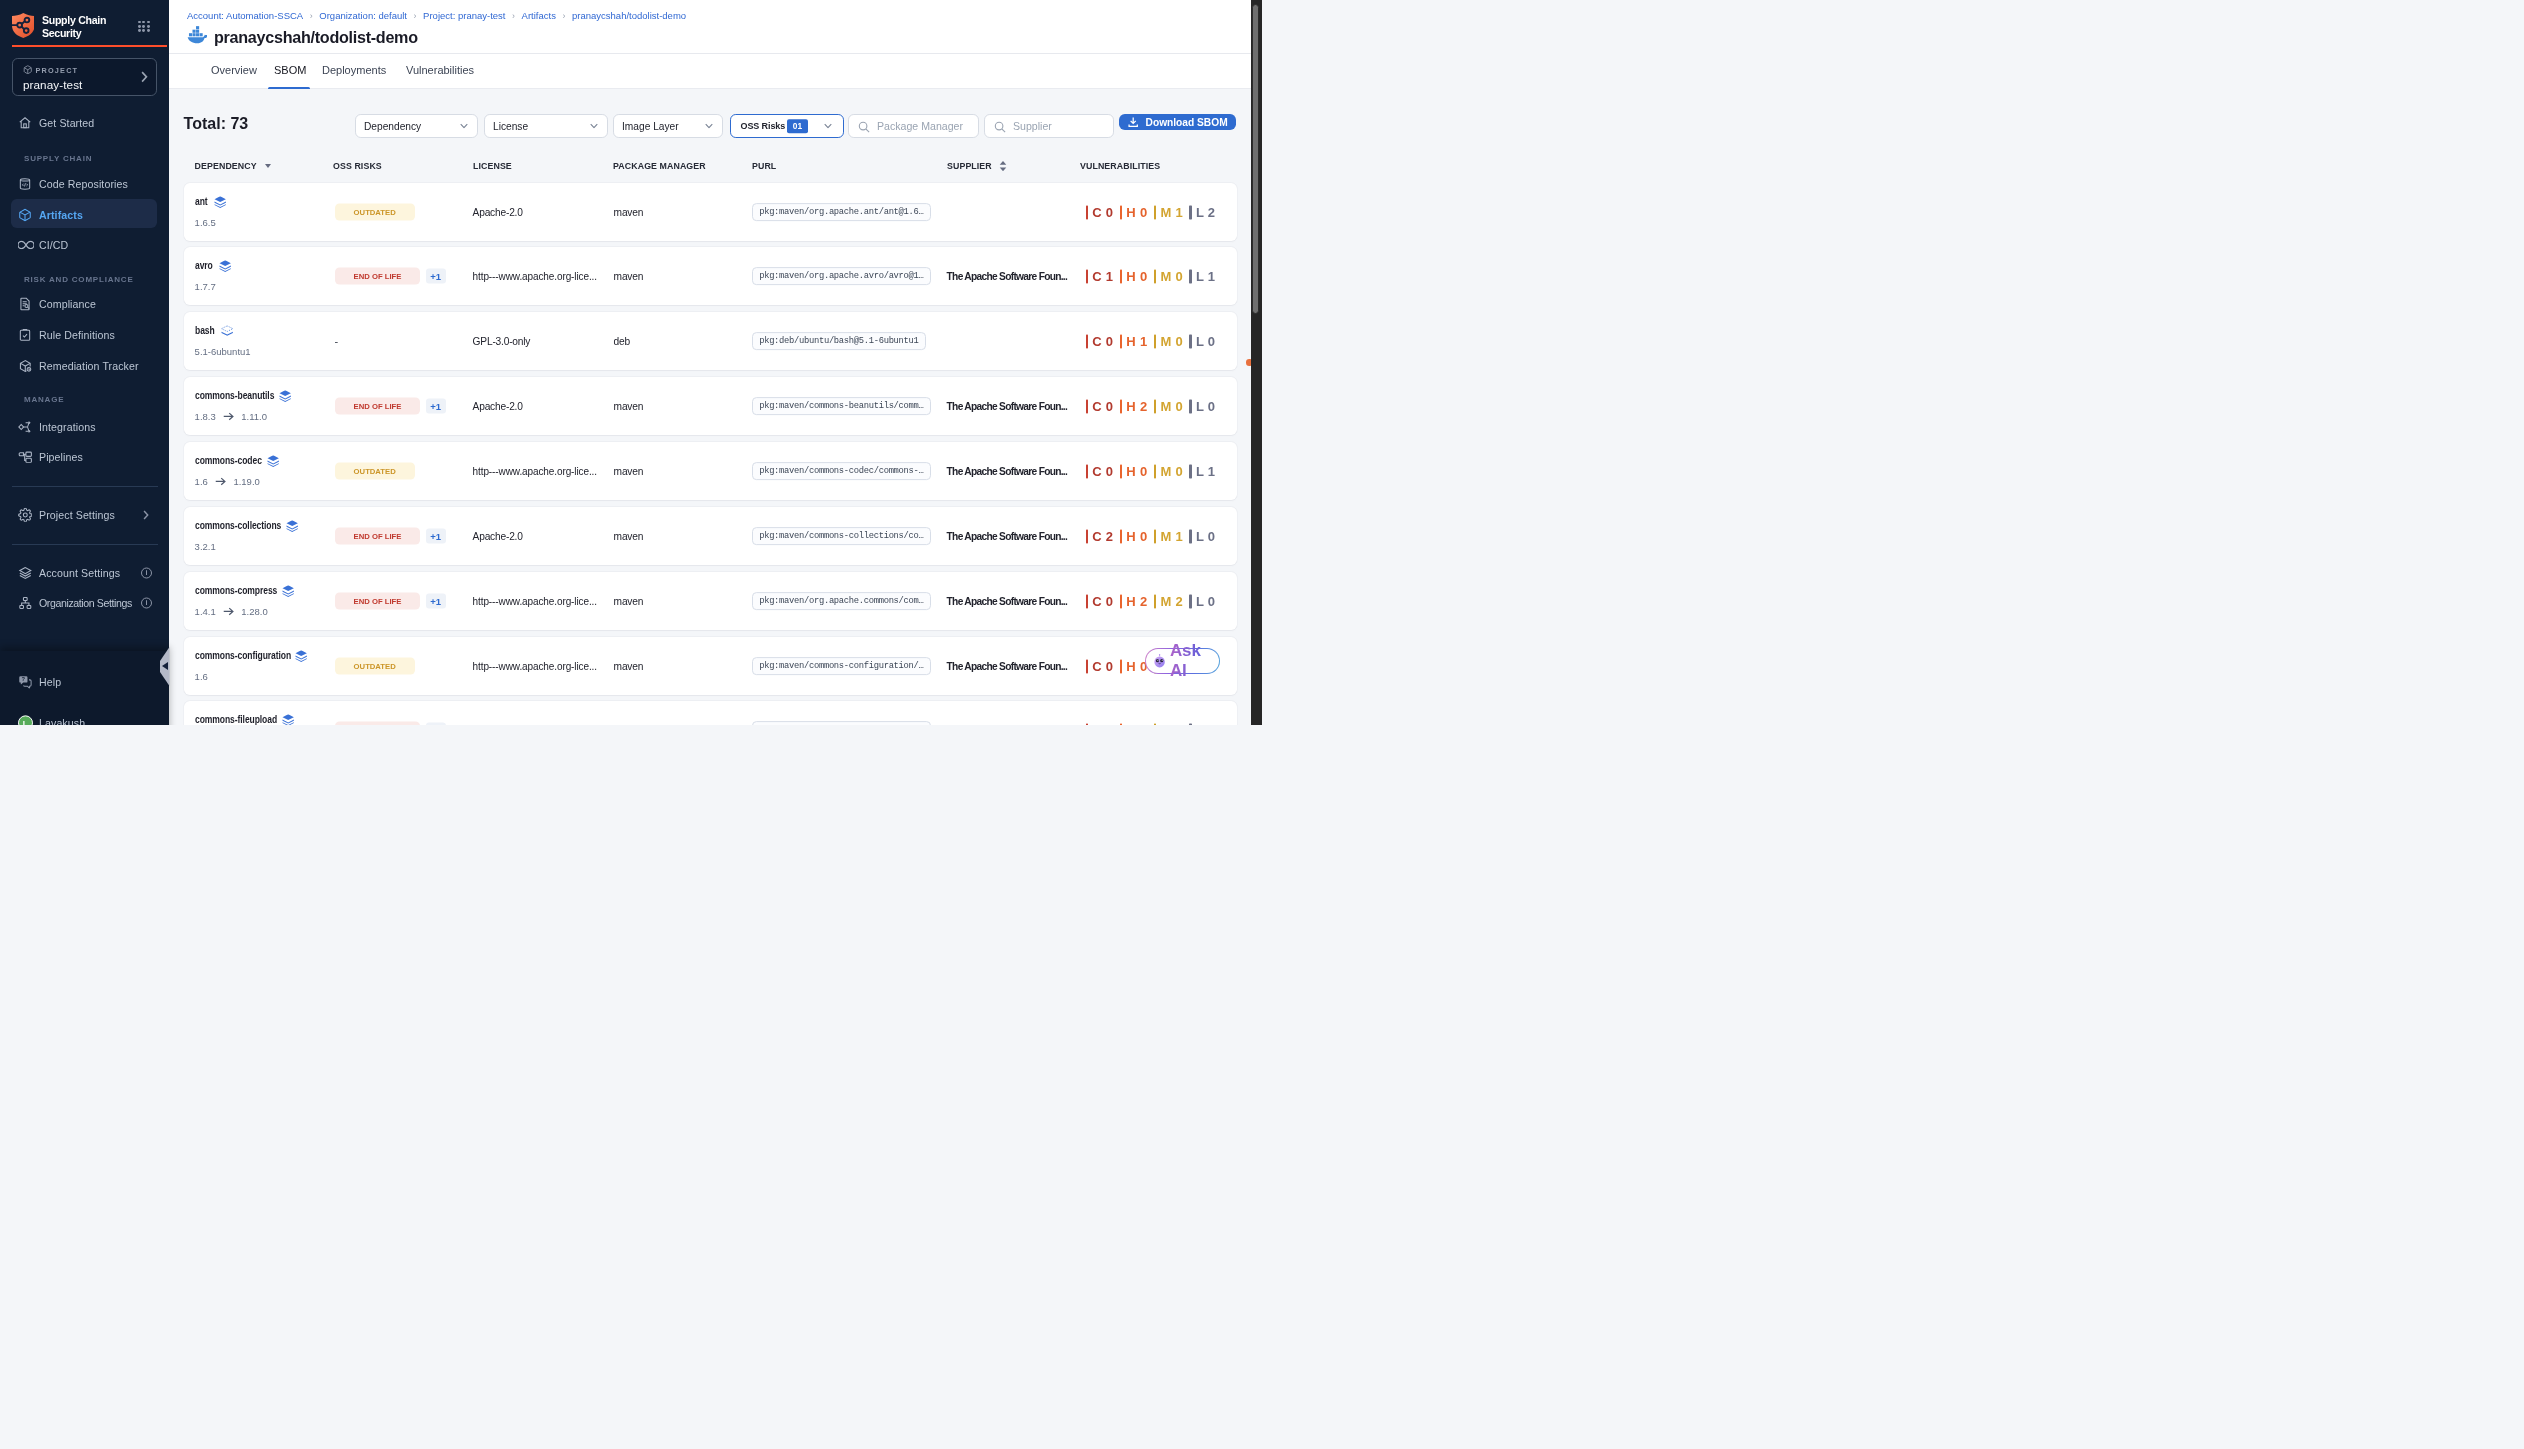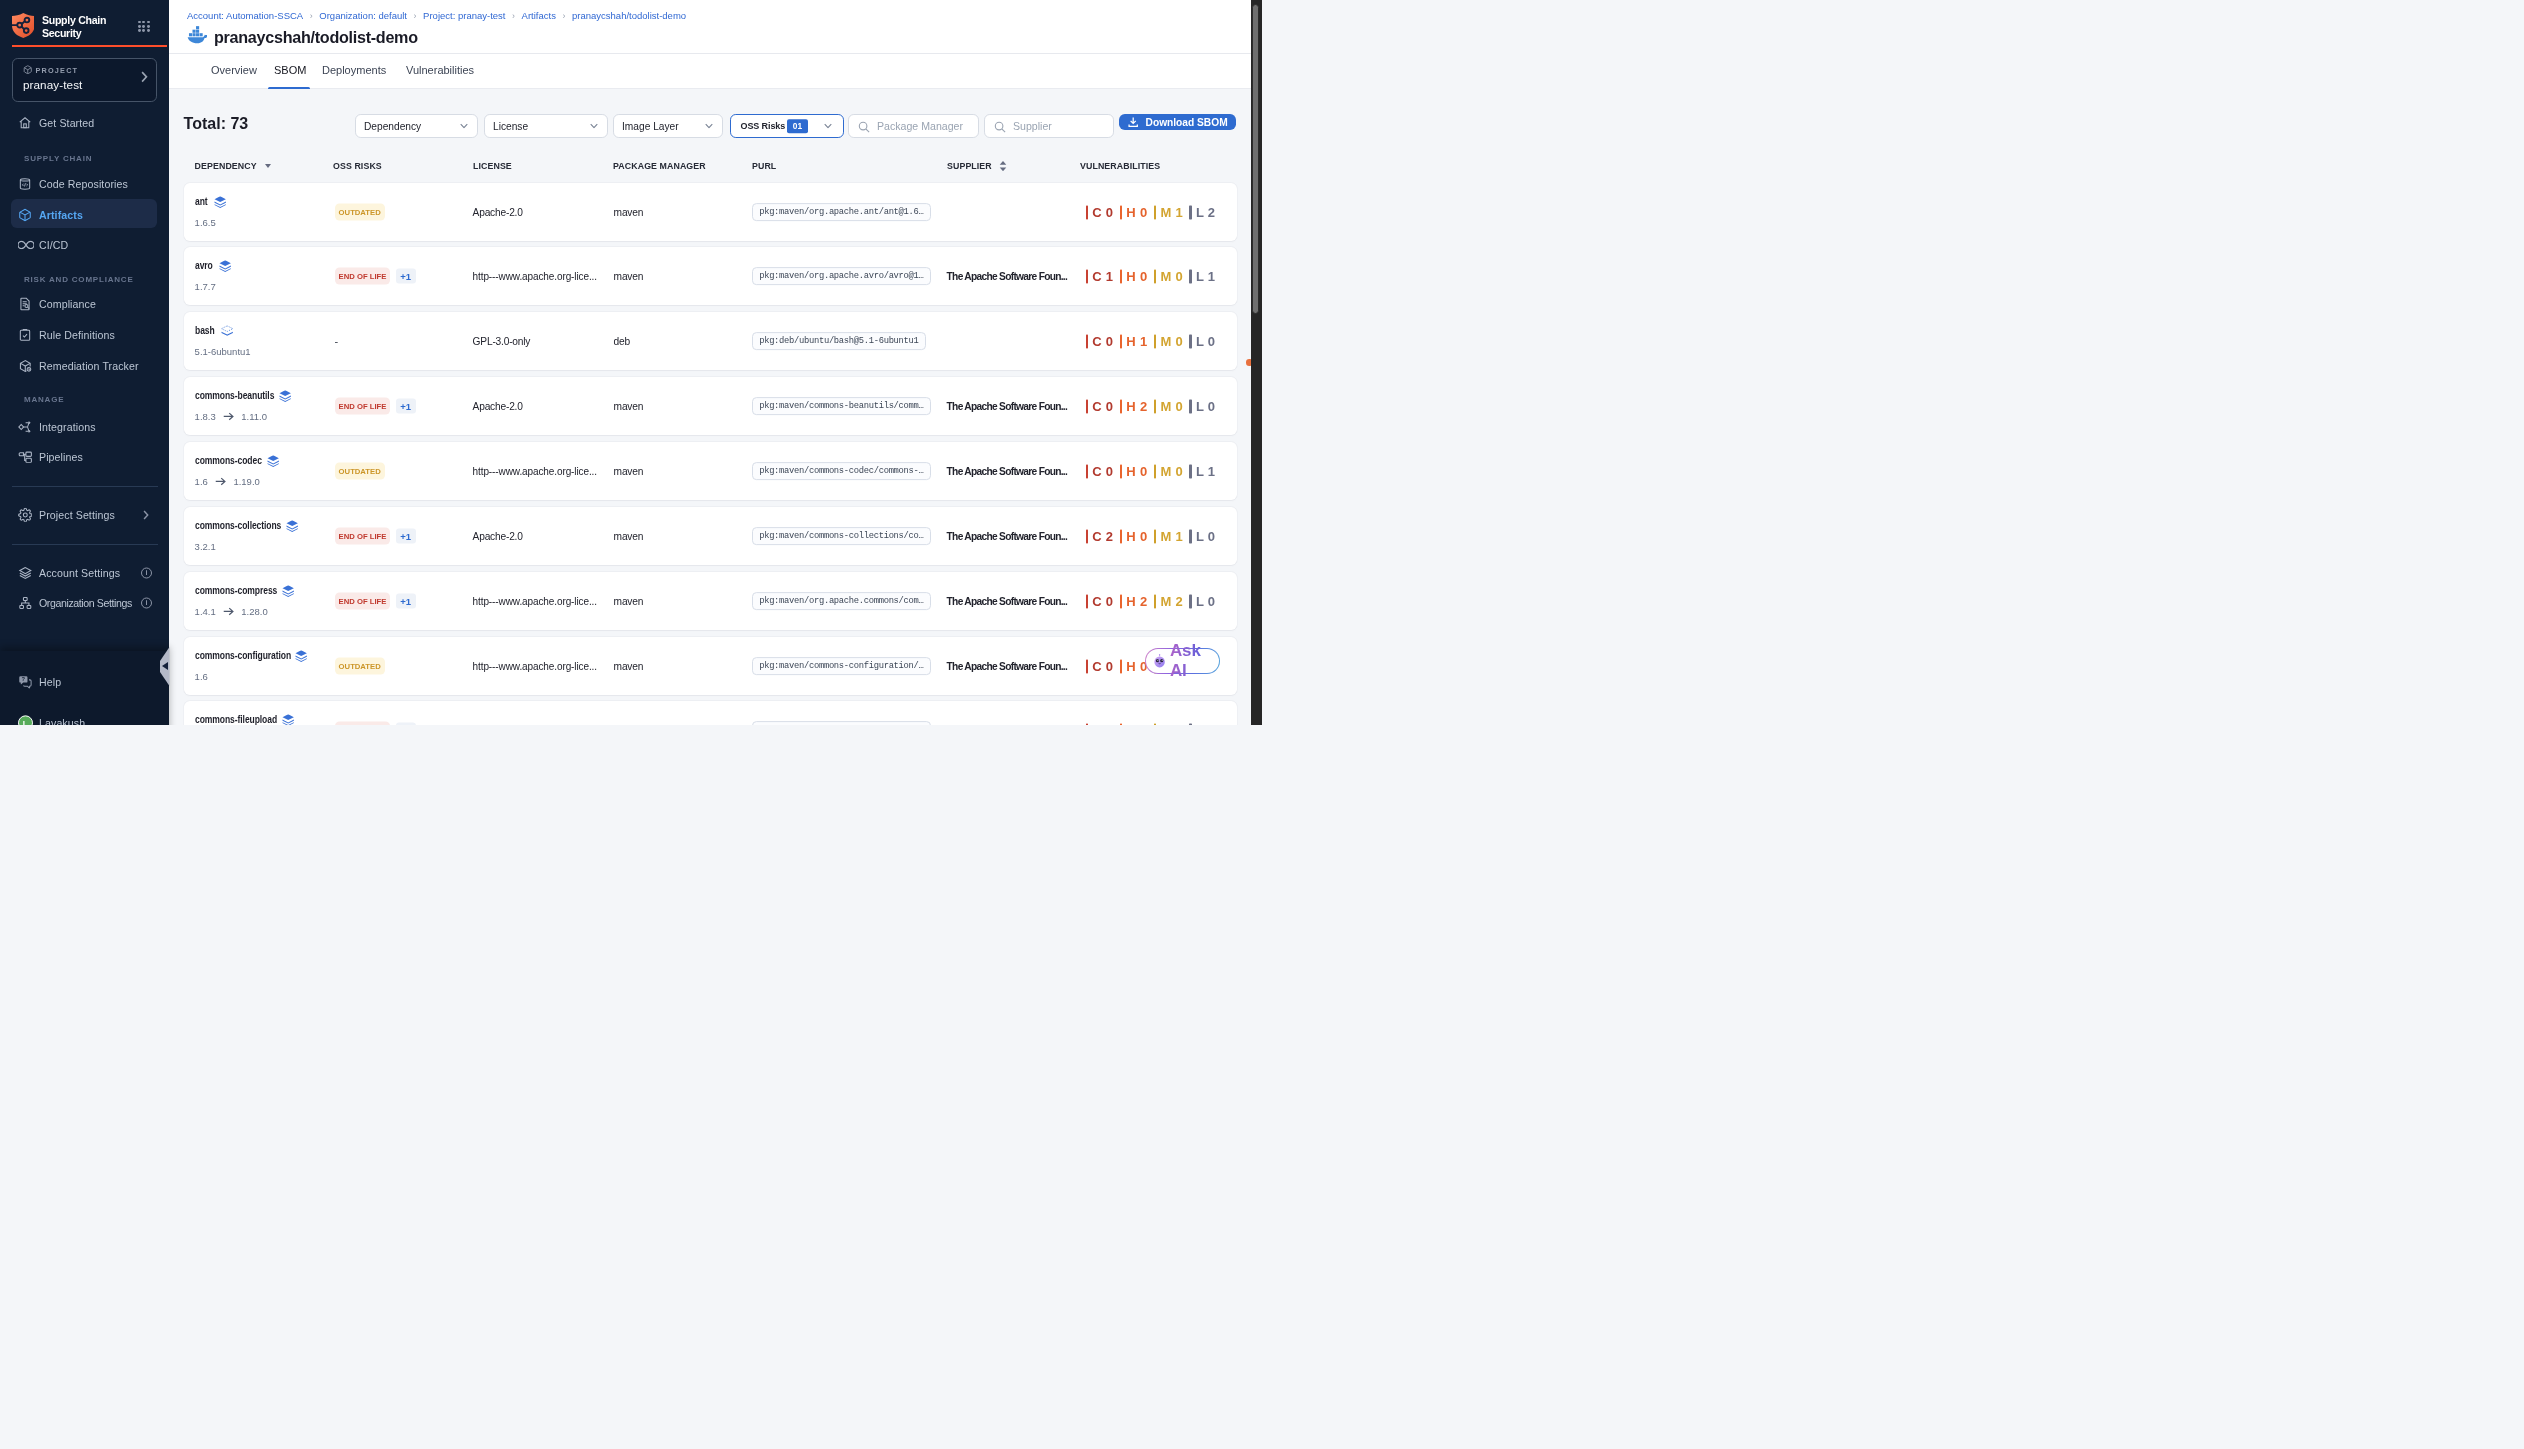--- a/index.html
+++ b/index.html
@@ -7,21 +7,21 @@
 body { font-family:"Liberation Sans", sans-serif; background:#f4f6f9; position:relative; }
 .abs { position:absolute; }
 
 
 #sidebar { position:absolute; left:0; top:0; width:169px; height:725px; background:#0f1d32; z-index:5; }
 #sb-foot { position:absolute; left:0; top:651px; width:169px; height:96px; background:#0d192c; box-shadow:0 -3.7px 7.3px rgba(0,0,0,.3); }
 .sb-logo-title { position:absolute; left:42px; top:14px; color:#fff; font-size:10.6px; font-weight:700; line-height:13px; letter-spacing:-0.3px; }
 .grid9 { position:absolute; left:138px; top:20.5px; width:11.7px; height:11px; }
 .grid9 i { position:absolute; width:2.9px; height:2.9px; border-radius:50%; background:#8e97a9; }
 .orange-line { position:absolute; left:11.7px; top:45px; width:155px; height:1.8px; background:#ff4e2b; }
-.proj-box { position:absolute; left:12.4px; top:58px; width:145px; height:44px; border:0.7px solid #465468; border-radius:5.8px; background:#0c182c; }
+.proj-box { position:absolute; left:12.4px; top:58px; width:145px; height:38px; border:0.7px solid #465468; border-radius:5.8px; background:#0c182c; }
 .proj-label { position:absolute; left:22px; top:6.6px; font-size:7.3px; font-weight:700; letter-spacing:1.2px; color:#949dae; }
 .proj-name { position:absolute; left:9.5px; top:19px; font-size:11.7px; color:#f3f5f8; letter-spacing:0.1px; }
 .proj-chev { position:absolute; right:8.8px; top:12.4px; width:6.6px; height:11.7px; color:#9aa3b2; }
 .nav-item { position:absolute; left:0; width:169px; height:25px; color:#bcc6d4; font-size:10.6px; letter-spacing:-0.1px; }
 .nav-item .nav-txt { position:absolute; left:39px; top:50%; transform:translateY(-50%); white-space:nowrap; letter-spacing:0.1px;}
 .nav-item svg { position:absolute; left:17.5px; top:50%; transform:translateY(-50%); }
 .nav-sec { position:absolute; left:24px; font-size:8px; font-weight:700; letter-spacing:0.8px; color:#68758e; }
 .nav-active { position:absolute; left:11px; top:199px; width:146px; height:28.5px; background:#1d2c48; border-radius:5.8px; }
 .sb-div { position:absolute; left:11.7px; width:146px; height:0.7px; background:#283a54; }
 .info-i { position:absolute; left:141px; top:50%; transform:translateY(-50%); width:11px; height:11px; border:1px solid #8b94a6; border-radius:50%; color:#8b94a6; font-size:7.3px; font-weight:700; text-align:center; line-height:8.8px; }
@@ -53,21 +53,21 @@
 .sbox svg { position:absolute; left:8.8px; top:5.8px; }
 .dlbtn { position:absolute; left:950px; top:114px; width:117px; height:16px; background:#2e6bd0; border-radius:5.8px; color:#fff; font-size:10.2px; font-weight:700; display:flex; align-items:center; justify-content:center; gap:5.8px; white-space:nowrap; }
 
 
 .th { position:absolute; top:161px; font-size:8.8px; font-weight:700; color:#262a36; letter-spacing:0.1px; }
 .card { position:absolute; left:14.6px; width:1053px; height:58px; background:#fff; border-radius:5.8px; box-shadow:0 0 0 0.7px rgba(40,41,61,.03), 0 0.7px 1.5px rgba(96,97,112,.06); }
 .dep-name { position:absolute; left:11px; top:12.8px; font-size:10px; letter-spacing:-0.1px; font-weight:700; color:#1e1f29; height:12.4px; }
 .dep-name .nm { display:inline-block; transform:scaleX(.855); transform-origin:0 50%; white-space:nowrap; }
 .dep-name .icn { position:absolute; top:50%; transform:translateY(-50%); line-height:0; }
 .dep-ver { position:absolute; left:11px; top:34px; font-size:9.5px; color:#646e82; display:flex; align-items:center; gap:5.8px; }
-.badge { font-size:7.7px; font-weight:700; letter-spacing:0; border-radius:4.4px; padding:4px 4px; }
+.badge { font-size:7.7px; font-weight:700; letter-spacing:0; border-radius:4.4px; padding:4px 19px; }
 .b-out { background:#fdf5dd; color:#cc9629; }
 .b-eol { background:#faeae8; color:#c0392e; }
 .b-plus { background:#eef2f8; color:#2e6bd0; font-size:9.5px; font-weight:700; border-radius:2.9px; padding:1.8px 4.7px; letter-spacing:0; }
 .cell { position:absolute; top:50%; transform:translateY(-50%); font-size:10.2px; letter-spacing:-0.2px; color:#22232d; white-space:nowrap; }
 .purlpill { position:absolute; left:568px; top:50%; transform:translateY(-50%); border:0.7px solid #d8dee8; background:#fbfcfe; border-radius:4.4px; font-family:"Liberation Mono", monospace; font-size:8.8px; letter-spacing:-0.3px; color:#3c4656; padding:2.9px 6.6px; white-space:nowrap; }
 .vuln { position:absolute; left:902px; top:50%; transform:translateY(-50%); display:flex; align-items:center; }
 .vbar { width:2.2px; height:14px; border-radius:0.7px; margin-right:4.4px; }
 .vtxt { font-size:13px; font-weight:700; letter-spacing:0.1px; margin-right:6.6px; white-space:nowrap; word-spacing:0.4px; }
 .c-c { color:#b23a2e; } .bg-c { background:#c84132; }
 .c-h { color:#e5632d; } .bg-h { background:#ea652e; }

